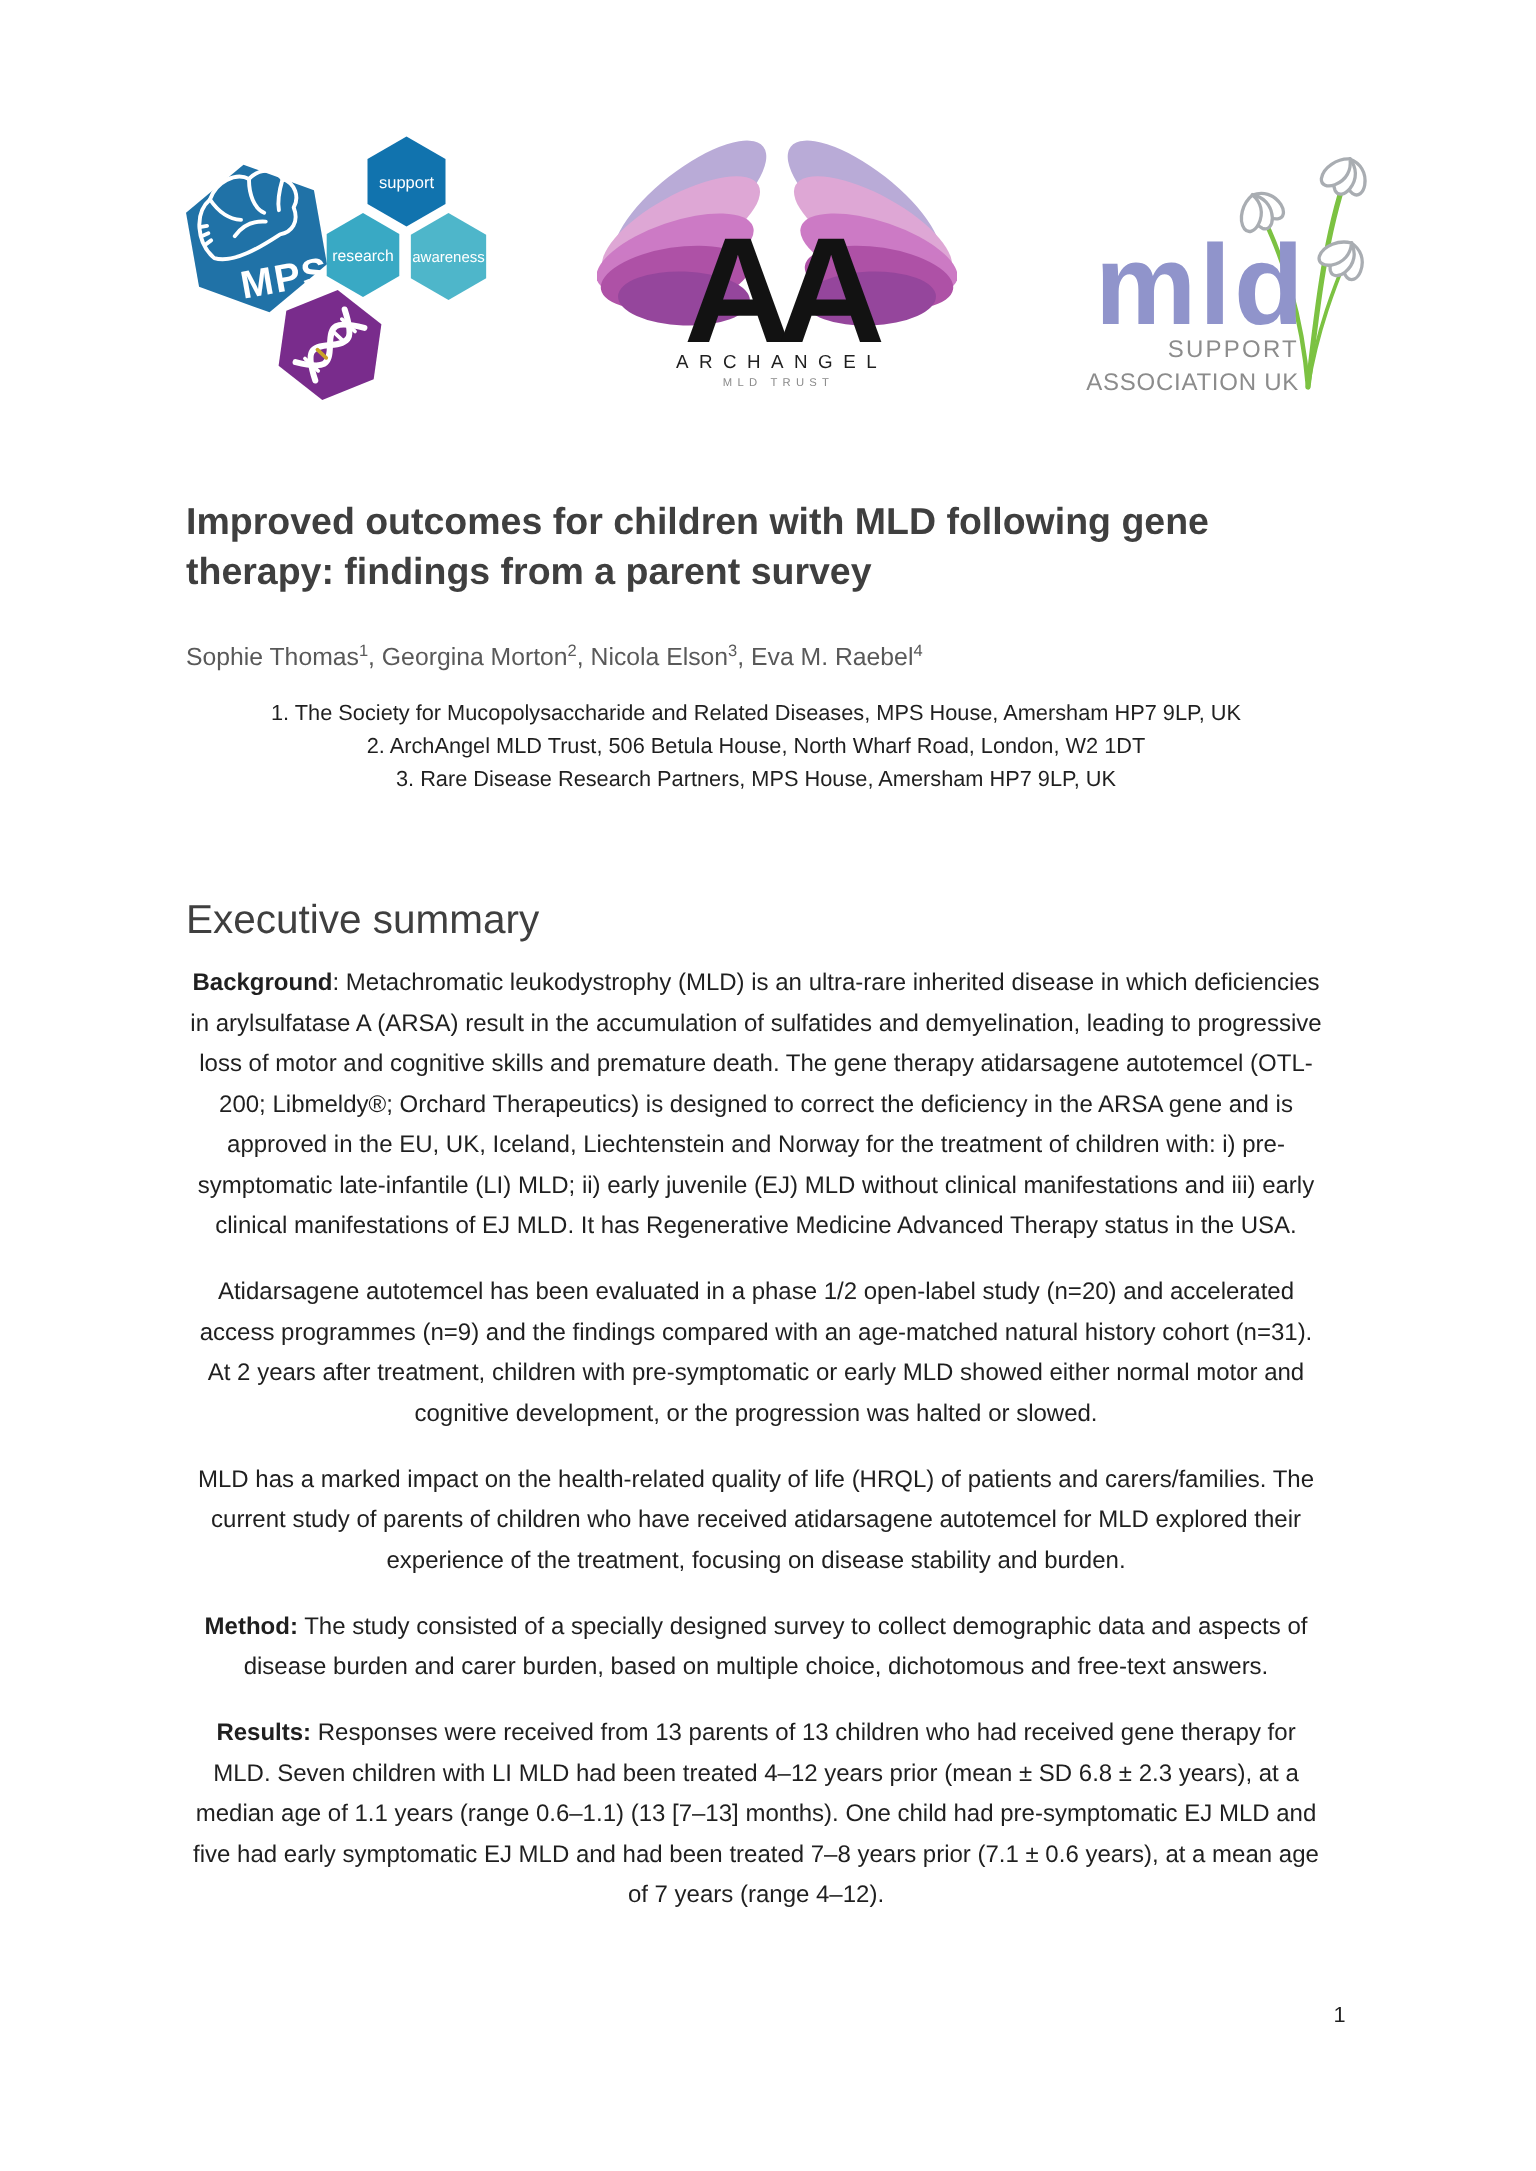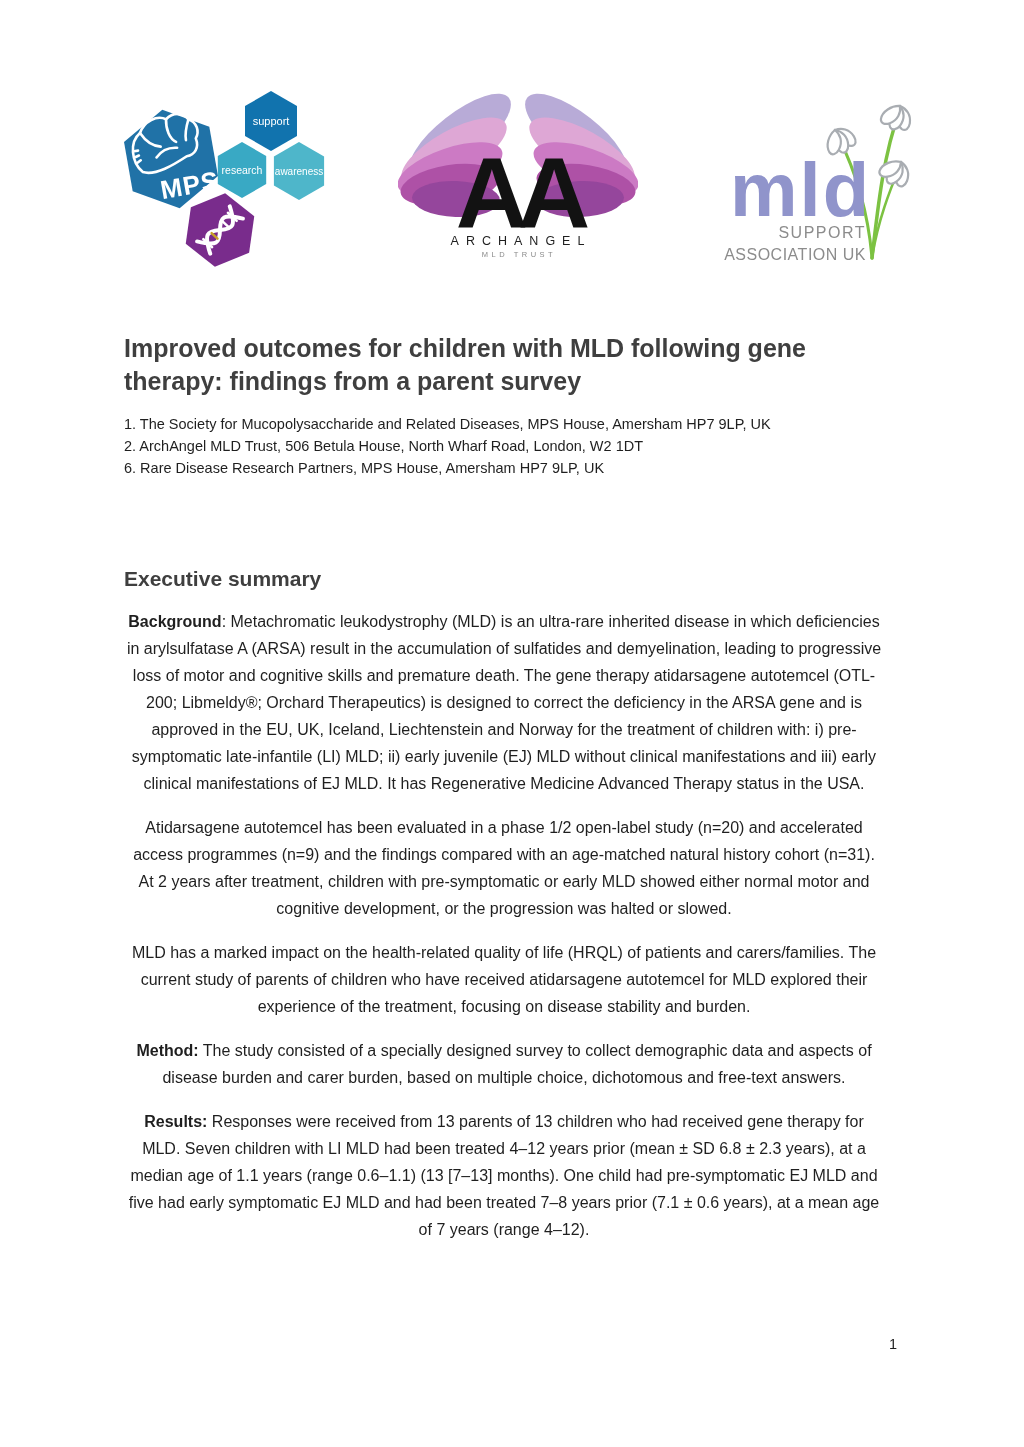--- a/index.html
+++ b/index.html
@@ -38,25 +38,25 @@
     line-height:33px;
   }
   .authors{
     margin-top:26px;
     font-size:16.5px;color:var(--author-color,#595959);
     line-height:21px;
   }
   .authors sup{font-size:11px;}
   .affiliations{margin-top:15px;}
   .affil{
-    font-size:14.5px;line-height:22px;color:var(--body-color,#1f1f1f);
+    font-size:14.5px;line-height:22px;color:var(--body-color,#1f1f1f);text-align:center;
   }
   .section-heading{
-    margin-top:88px;
-    font-size:21px;font-weight:bold;color:var(--heading-color,#3f3f3f);
+    margin-top:70px;
+    font-size:27px;font-weight:normal;color:var(--heading-color,#3f3f3f);
     line-height:24px;
   }
   .body-para{
     margin-top:17px;
     font-size:16px;line-height:27px;color:var(--body-color,#1f1f1f);
     text-align:center;
   }
   .body-para strong{font-weight:bold;}
   .page-number{
     position:absolute;right:127px;top:1336px;
@@ -165,25 +165,26 @@
       <text x="166" y="158" text-anchor="end" font-size="16" letter-spacing="1.5" fill="#8c8c8c">SUPPORT</text>
       <text x="166" y="180" text-anchor="end" font-size="16" letter-spacing="0.5" fill="#8c8c8c">ASSOCIATION UK</text>
     </svg>
   </div>
 
   <div class="content">
 
 
     <h1 class="title">Improved outcomes for children with MLD following gene therapy: findings from a parent survey</h1>
 
+    <p class="authors"><span>Sophie Thomas</span><sup>1</sup><span>, Georgina Morton</span><sup>2</sup><span>, Nicola Elson</span><sup>3</sup><span>, Eva M. Raebel</span><sup>4</sup></p>
 
     <div class="affiliations">
       <div class="affil">1. The Society for Mucopolysaccharide and Related Diseases, MPS House, Amersham HP7 9LP, UK</div>
       <div class="affil">2. ArchAngel MLD Trust, 506 Betula House, North Wharf Road, London, W2 1DT</div>
-      <div class="affil">6. Rare Disease Research Partners, MPS House, Amersham HP7 9LP, UK</div>
+      <div class="affil">3. Rare Disease Research Partners, MPS House, Amersham HP7 9LP, UK</div>
     </div>
 
     <h2 class="section-heading">Executive summary</h2>
 
     <p class="body-para"><strong>Background</strong><span>: Metachromatic leukodystrophy (MLD) is an ultra-rare inherited disease in which deficiencies in arylsulfatase A (ARSA) result in the accumulation of sulfatides and demyelination, leading to progressive loss of motor and cognitive skills and premature death. The gene therapy atidarsagene autotemcel (OTL-200; Libmeldy®; Orchard Therapeutics) is designed to correct the deficiency in the ARSA gene and is approved in the EU, UK, Iceland, Liechtenstein and Norway for the treatment of children with: i) pre-symptomatic late-infantile (LI) MLD; ii) early juvenile (EJ) MLD without clinical manifestations and iii) early clinical manifestations of EJ MLD. It has Regenerative Medicine Advanced Therapy status in the USA.</span></p>
 
     <p class="body-para"><strong></strong><span>Atidarsagene autotemcel has been evaluated in a phase 1/2 open-label study (n=20) and accelerated access programmes (n=9) and the findings compared with an age-matched natural history cohort (n=31). At 2 years after treatment, children with pre-symptomatic or early MLD showed either normal motor and cognitive development, or the progression was halted or slowed.</span></p>
 
     <p class="body-para"><strong></strong><span>MLD has a marked impact on the health-related quality of life (HRQL) of patients and carers/families. The current study of parents of children who have received atidarsagene autotemcel for MLD explored their experience of the treatment, focusing on disease stability and burden.</span></p>
 

